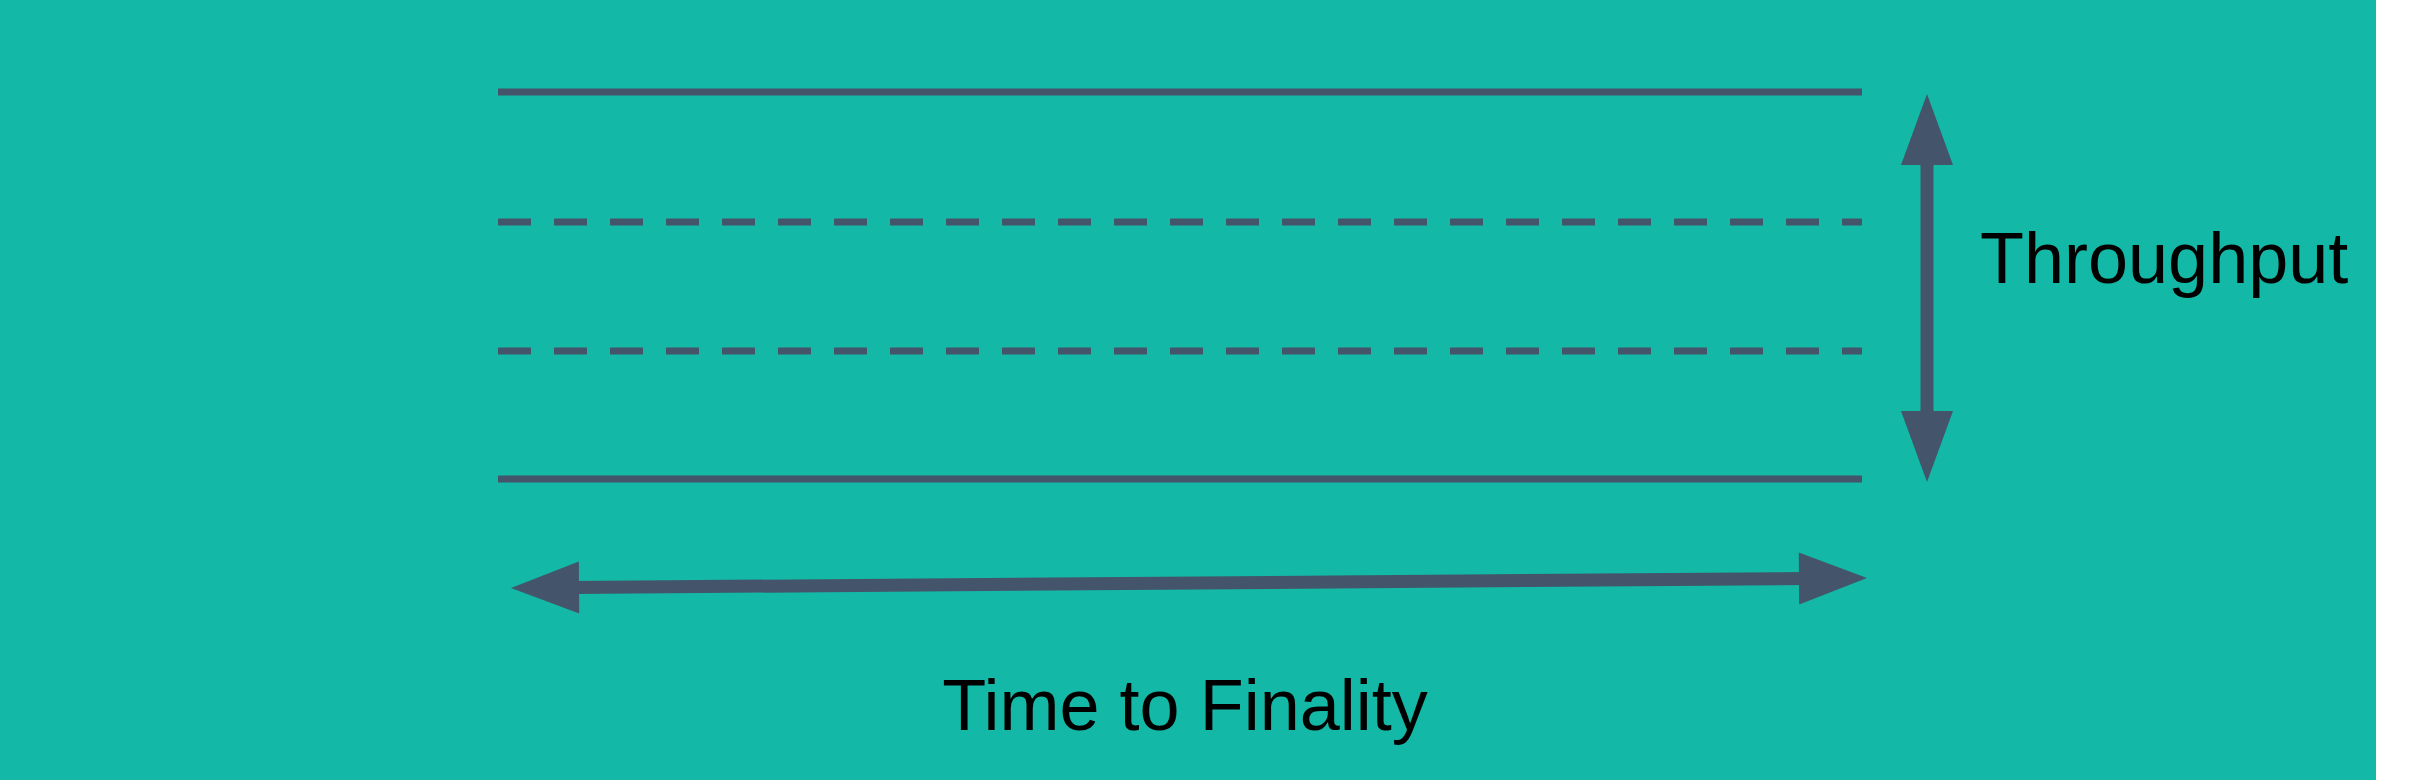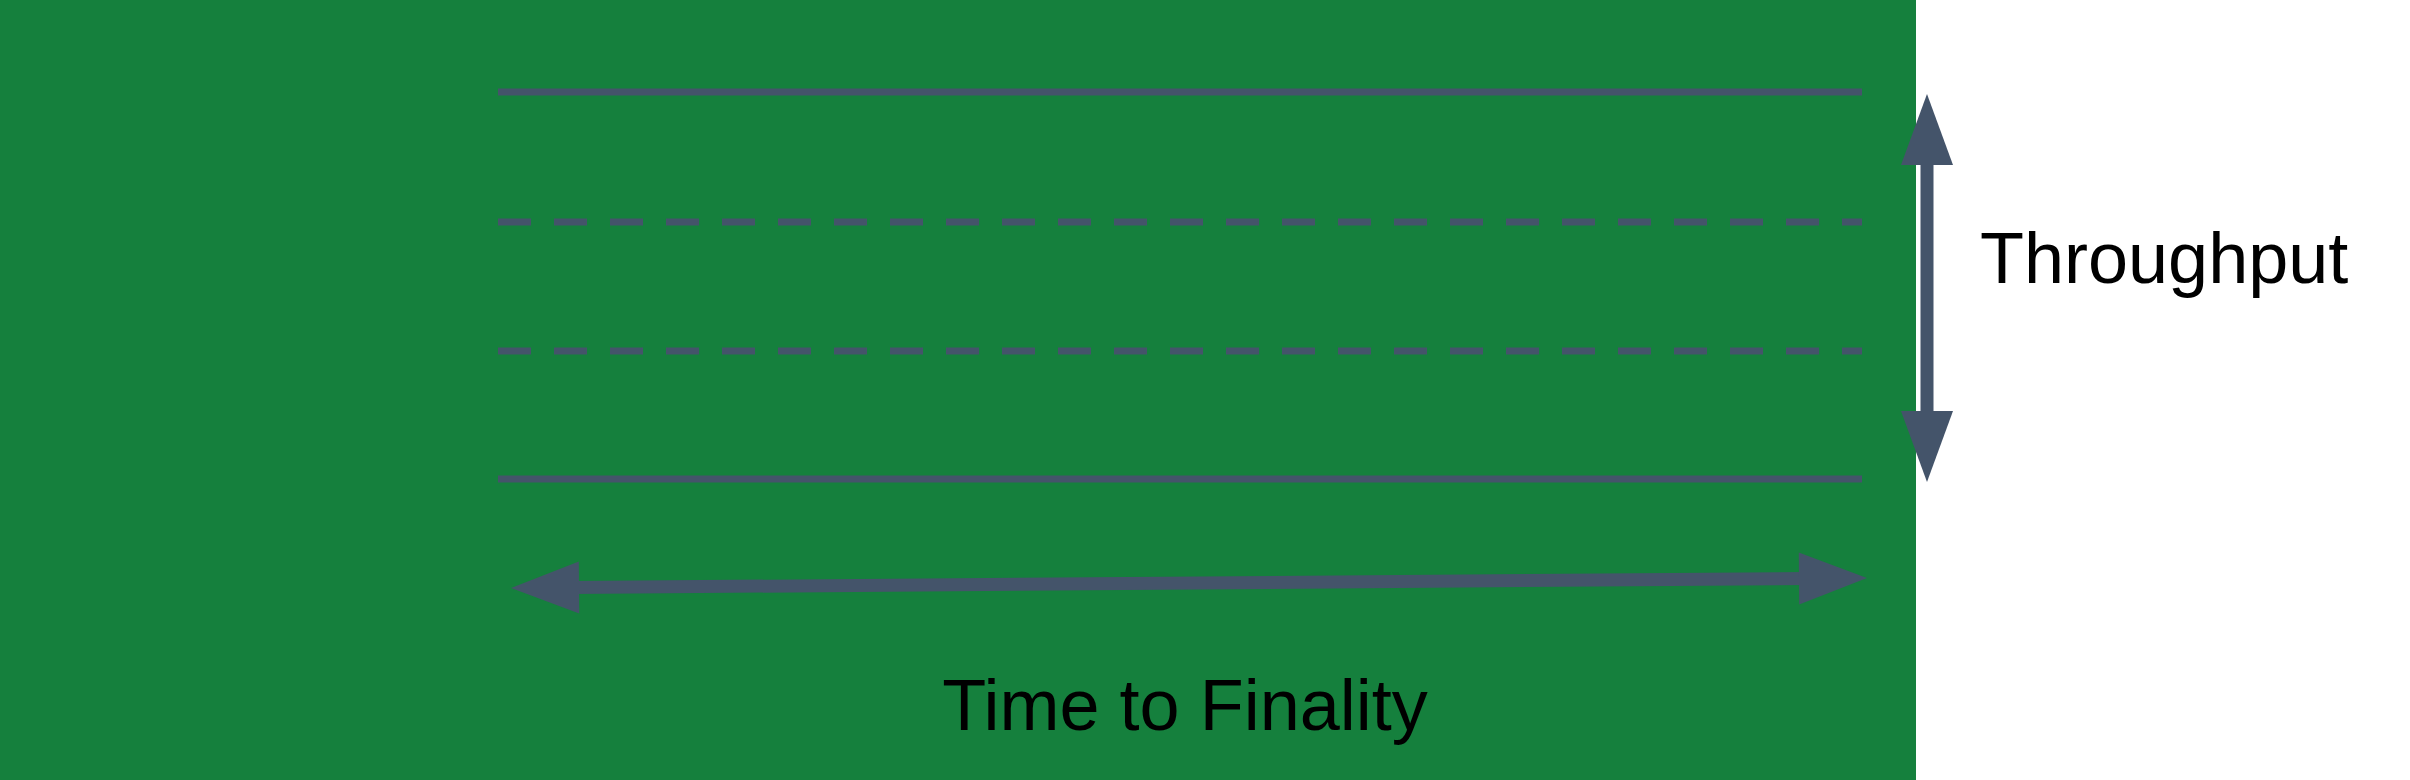--- a/index.html
+++ b/index.html
@@ -6,23 +6,23 @@
     margin: 0;
     padding: 0;
     background: #ffffff;
     width: 2410px;
     height: 780px;
     overflow: hidden;
     font-family: "Liberation Sans", sans-serif;
   }
   .diagram-wrap {
     position: relative;
-    width: 1916px;
+    width: 2376px;
     height: 780px;
-    background: #15803d;
+    background: #14b8a6;
   }
   svg {
     display: block;
     width: 2410px;
     height: 780px;
   }
   text {
     font-family: "Liberation Sans", sans-serif;
     font-size: 72px;
     fill: #000000;

